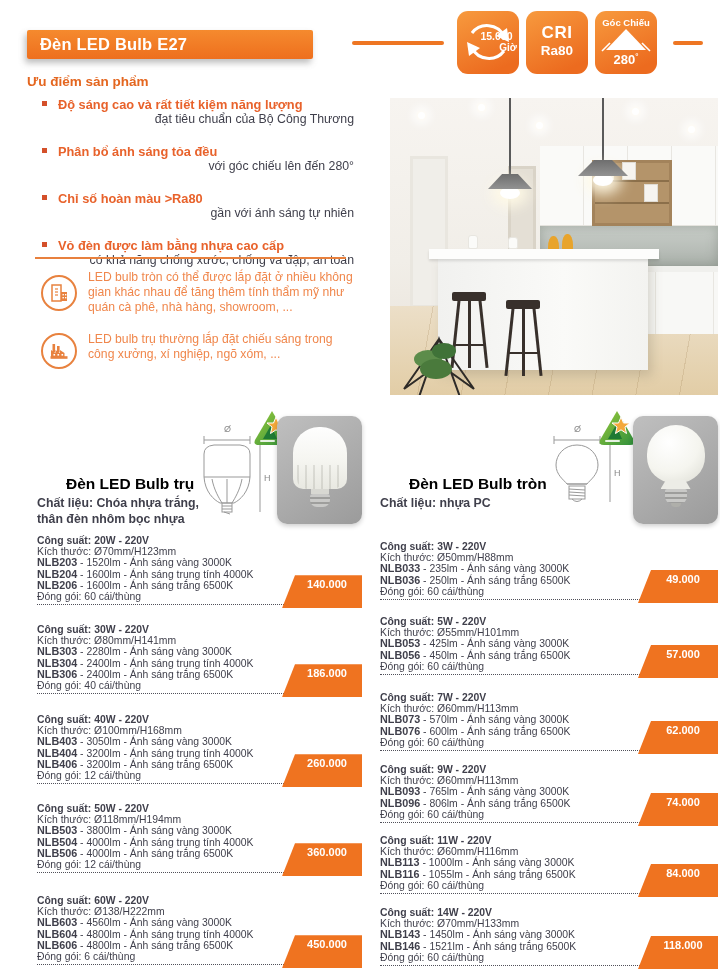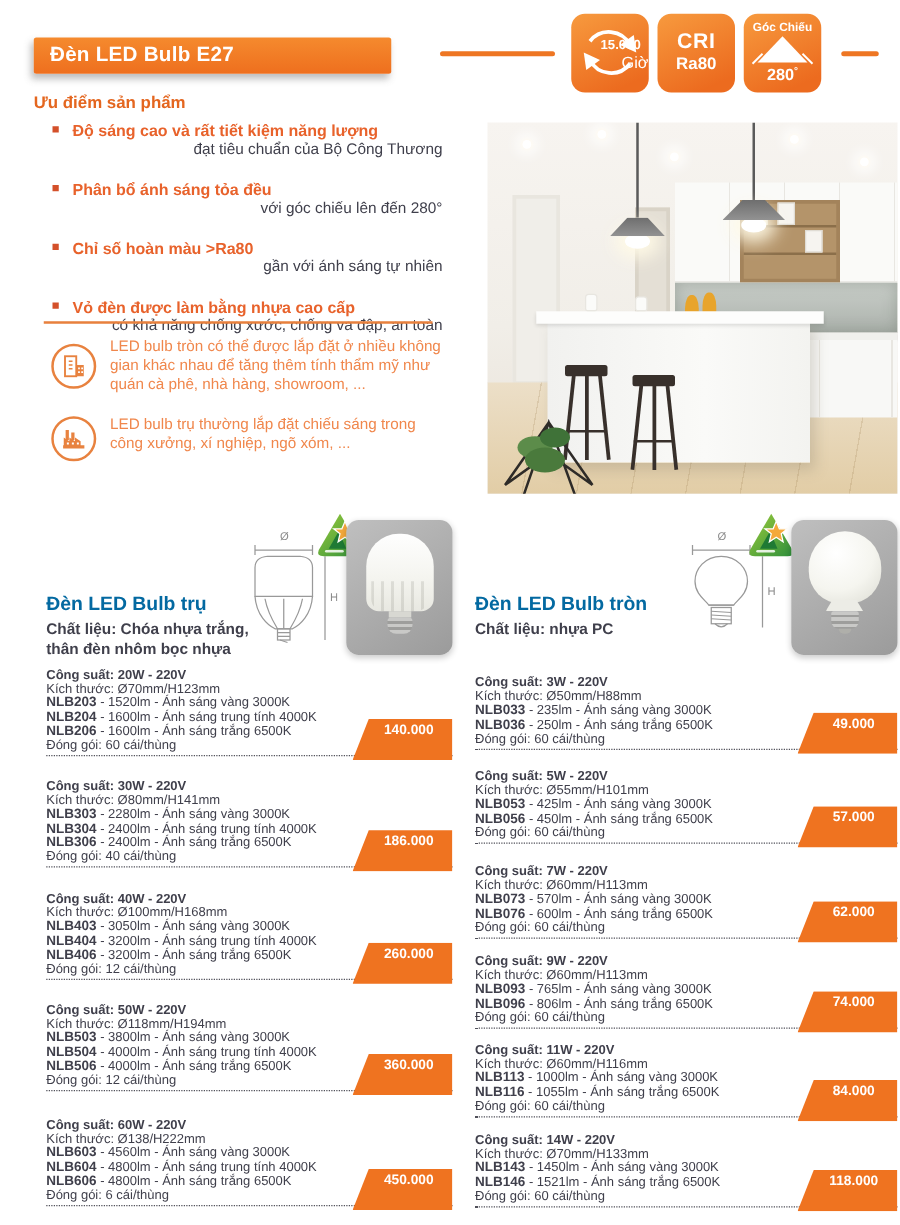--- a/index.html
+++ b/index.html
@@ -13,21 +13,21 @@
     background:linear-gradient(180deg,#F58A2E,#EE6F1E);
     border-radius:2px; box-shadow:-2px 4px 6px rgba(110,110,110,.45);
     color:#fff; font-size:16.5px; font-weight:bold; line-height:29px; padding-left:13px; letter-spacing:.2px; }
   .connector-line { left:352px; top:41px; width:92px; height:3.5px; background:#EE7623; border-radius:2px; }
   .right-dash { left:673px; top:41px; width:30px; height:3.5px; background:#EE7623; border-radius:2px; }
   .badges { left:457px; top:11px; display:flex; gap:7px; }
   .badge { position:relative; width:62px; height:63px; border-radius:11px;
     background:linear-gradient(155deg,#F79A3E 0%,#EC6B1F 85%); color:#fff; text-align:center; overflow:hidden; }
   .badge svg.cyc { position:absolute; left:6px; top:6px; width:50px; height:50px; }
   .b-hours-val { position:absolute; left:0; right:0; top:19px; font-size:10.5px; font-weight:bold;margin-left:17px; }
-  .b-hours-unit { position:absolute; left:0; right:0; top:31px; font-size:13px; font-weight:normal;padding-left:40px; }
+  .b-hours-unit { position:absolute; left:0; right:0; top:31px; font-size:10px; font-weight:bold;padding-left:40px; }
   .b-cri1 { position:absolute; left:0; right:0; top:12px; font-size:17px; font-weight:800; letter-spacing:.5px; }
   .b-cri2 { position:absolute; left:0; right:0; top:32px; font-size:13.5px; font-weight:bold; }
   .b-ang-label { position:absolute; left:0; right:0; top:6px; font-size:9.5px; font-weight:bold; }
   .badge svg.tri { position:absolute; left:6px; top:16px; width:50px; height:25px; }
   .b-ang-val { position:absolute; left:0; right:0; top:41px; font-size:13px; font-weight:bold; }
   .b-ang-val sup { font-size:8px; }
 
   
   .adv-heading { left:27px; top:74px; font-size:13.5px; font-weight:bold; color:#E4661F; }
   .adv-item { left:42px; width:312px; }
@@ -80,21 +80,21 @@
   .k-leg { position:absolute; top:8px; width:2.5px; height:68px; background:#38302B; }
   .k-ring { position:absolute; left:5px; right:5px; top:52px; height:2px; background:#38302B; }
   .k-pendant { position:absolute; top:0; }
   .k-stem { width:2px; background:#5A5A5A; margin:0 auto; }
   .k-shade { background:linear-gradient(180deg,#6E6E6E,#929292); clip-path:polygon(32% 0,68% 0,100% 100%,0 100%); }
   .k-glow { margin:-2px auto 0; width:20px; height:12px; border-radius:50%; background:#FFF;
     box-shadow:0 0 14px 8px rgba(255,250,230,.95); }
   .k-plant { position:absolute; left:-6px; bottom:-6px; }
 
   
-  .col-heading { font-size:15.5px; font-weight:bold; color:#0369a1; }
+  .col-heading { font-size:15.5px; font-weight:bold; color:#000000;margin-left:29px; }
   .material { font-size:12.3px; font-weight:bold; color:#3F3F4B; line-height:15.5px; }
   .gray-box { width:85px; height:108px; border-radius:10px;
     background:linear-gradient(145deg,#BFBFBF,#9B9B9B); box-shadow:0 2px 5px rgba(0,0,0,.2); overflow:hidden; }
   .diagram { stroke:#999; fill:none; stroke-width:1; }
   .dim-text { fill:#8A8A8A; font-size:9px; stroke:none; }
 
   
   .bulbT-body { width:54px; height:62px; margin:11px auto 0;
     background:linear-gradient(180deg,#FEFEFE 0%,#F5F5F0 55%,#E8E8E1 100%);
     border-radius:26px 26px 10px 10px; position:relative; }

